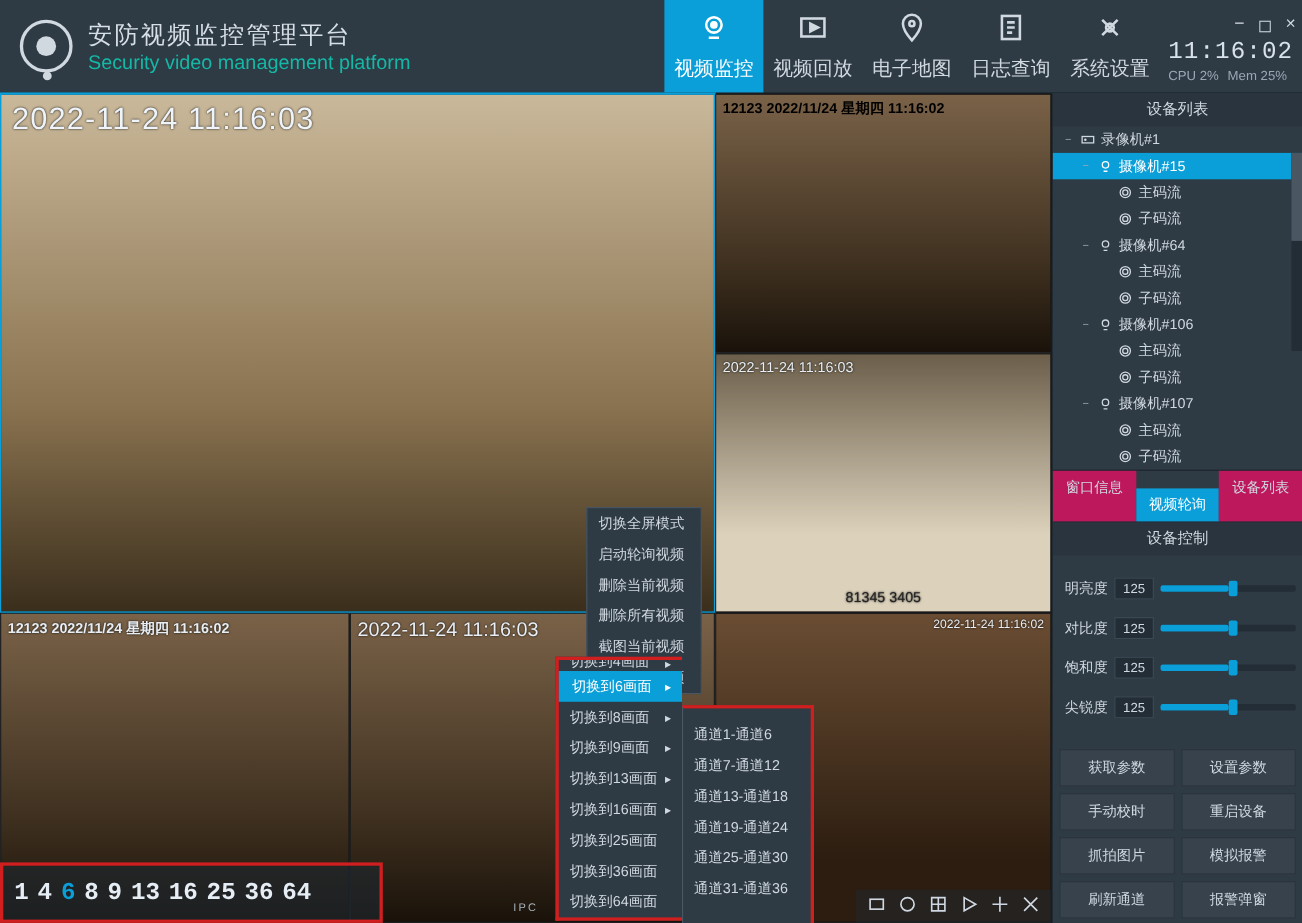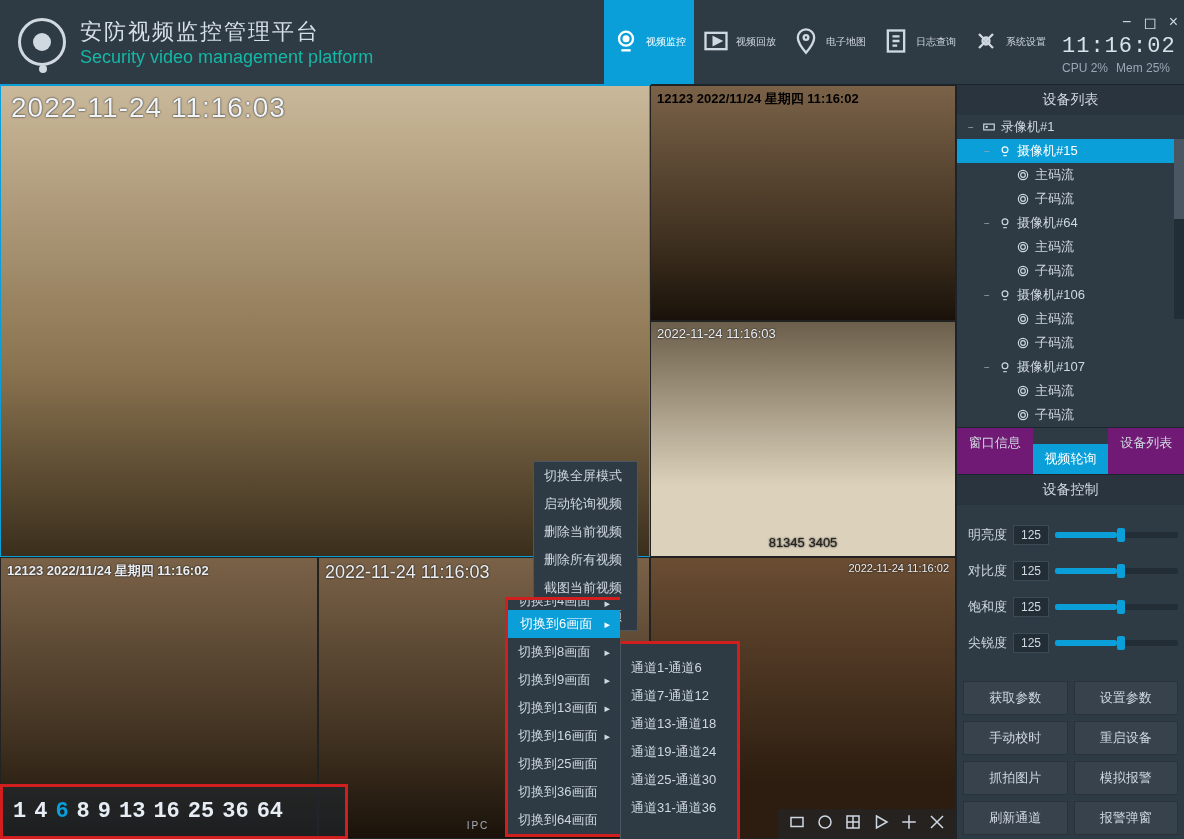--- a/index.html
+++ b/index.html
@@ -5,21 +5,21 @@
   * { box-sizing: border-box; margin: 0; padding: 0; font-family: "Microsoft YaHei", Arial, sans-serif; }
   body { background: #2e3a44; color: #d0d8e0; width: 1184px; height: 839px; overflow: hidden; position: relative; }
   .header { height: 85px; background: #2e3a44; display: flex; align-items: center; border-bottom: 1px solid #1c242c; }
   .brand { display: flex; align-items: center; padding: 0 14px 0 18px; }
   .brand-icon { width: 48px; height: 48px; border: 3px solid #d0d8e0; border-radius: 50%; position: relative; margin-right: 14px; }
   .brand-icon::after { content:""; position:absolute; width:18px; height:18px; background:#d0d8e0; border-radius:50%; top:12px; left:12px;}
   .brand-icon::before { content:""; position:absolute; width:8px; height:8px; background:#d0d8e0; border-radius:50%; bottom:-10px; left:18px;}
   .brand-text .title { font-size: 22px; color: #d6dee6; letter-spacing: 2px; }
   .brand-text .sub { font-size: 18px; color: #14b8a6; }
   .nav { display: flex; margin-left: auto; height: 100%; }
-  .nav-item { width: 90px; display:flex; flex-direction:row; align-items:center; justify-content:center; font-size:10px; color:#d0d8e0; cursor:pointer; gap:6px;}
+  .nav-item { width: 90px; display:flex; flex-direction:column; align-items:center; justify-content:center; font-size:18px; color:#d0d8e0; cursor:pointer; gap:6px;}
   .nav-item.active { background: #0a9fd8; color:#fff; }
   .nav-item svg { width:28px; height:28px; }
   .header-right { width:130px; padding:4px 6px 0 8px; }
   .winctl { display:flex; justify-content:flex-end; gap:12px; font-size:16px; color:#d0d8e0; }
   .clock { font-family:"Courier New",monospace; font-size:22px; letter-spacing:1px; color:#d8e2ec; margin-top:2px;}
   .sysstat { font-size:12px; color:#9aa8b5; display:flex; gap:8px; margin-top:2px;}
   .main { display:flex; height: calc(839px - 85px); }
   .videos { flex:1; background:#000; position:relative; }
   .pane-big { position:absolute; left:0; top:0; width:650px; height:472px; background:linear-gradient(180deg,#c9b89a 0%, #8a7350 60%, #3a2e1c 100%); border:1px solid #0a9fd8; outline:2px solid #0a9fd8; outline-offset:-1px;}
   .pane { position:absolute; background:linear-gradient(180deg,#7a6248 0%, #3b2d1d 70%, #1a120a 100%); border:1px solid #222;}
@@ -50,21 +50,21 @@
   
   .sidebar { width:228px; background:#2e3a44; border-left:1px solid #1c242c; display:flex; flex-direction:column; overflow:hidden;}
   .panel-title { text-align:center; font-size:14px; padding:6px 0; background:#2a343e;}
   .tree { flex:0 0 auto; font-size:13px;}
   .tree-row { display:flex; align-items:center; padding:3px 4px 3px 8px; gap:4px; cursor:pointer;}
   .tree-row.sel { background:#0a9fd8; color:#fff;}
   .tw { width:12px; text-align:center; font-size:10px; color:#9aa8b5;}
   .ticon { width:16px; display:inline-flex; justify-content:center; }
   .indent1 { padding-left:24px;} .indent2 { padding-left:42px;}
   .tabs { display:flex; border-top:1px solid #1c242c; border-bottom:1px solid #1c242c;}
-  .tab { flex:1; text-align:center; font-size:13px; padding:6px 0; background:#701a75; cursor:pointer;}
+  .tab { flex:1; text-align:center; font-size:13px; padding:6px 0; background:#be185d; cursor:pointer;}
   .tab.active { background:#0a9fd8; color:#fff;margin-top:16px;}
   .ctrl { padding:4px 6px 6px 6px;}
   .slider-row { display:flex; align-items:center; gap:6px; margin:16px 0;}
   .slider-row .lbl { width:44px; font-size:13px; text-align:right;}
   .slider-row .val { width:36px; height:20px; background:#232d36; border:1px solid #3d4a56; font-size:12px; display:flex; align-items:center; justify-content:center;}
   .slider { flex:1; height:6px; background:#232d36; position:relative; border-radius:2px;}
   .slider .fill { position:absolute; left:0; top:0; height:100%; width:50%; background:#0a9fd8; border-radius:2px;}
   .slider .thumb { position:absolute; left:50%; top:-4px; width:8px; height:14px; background:#0a9fd8; border-radius:2px;}
   .btnrow { display:flex; gap:6px; margin:6px 0;}
   .btnrow .sbtn { flex:1; background:#37424d; text-align:center; padding:7px 0; font-size:13px; cursor:pointer; border:1px solid #2a333c;}

